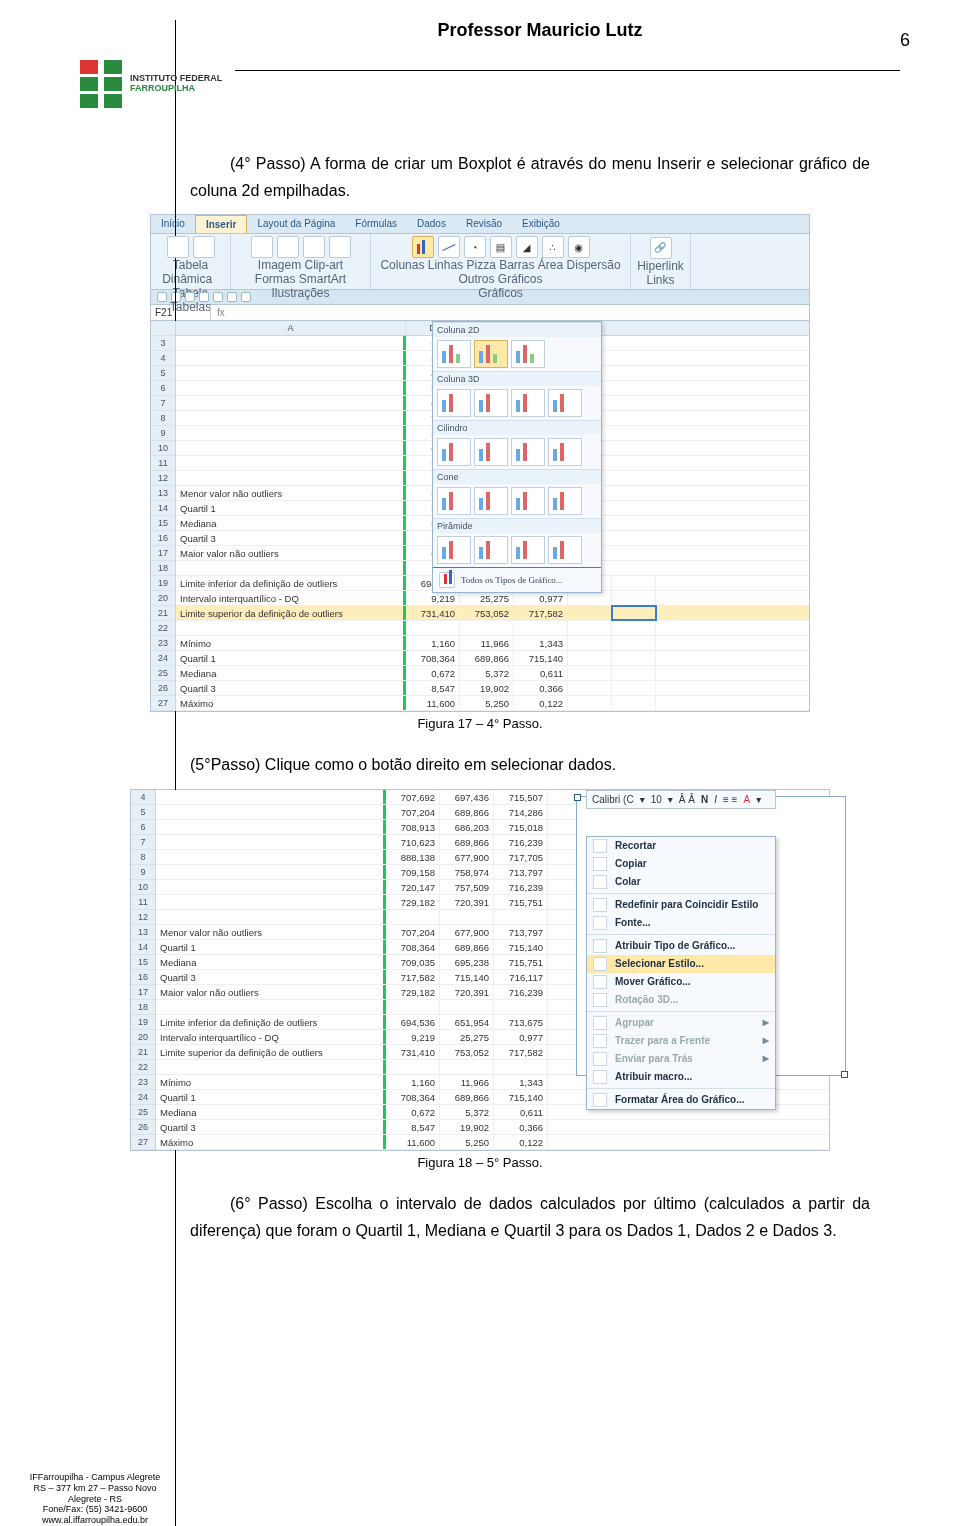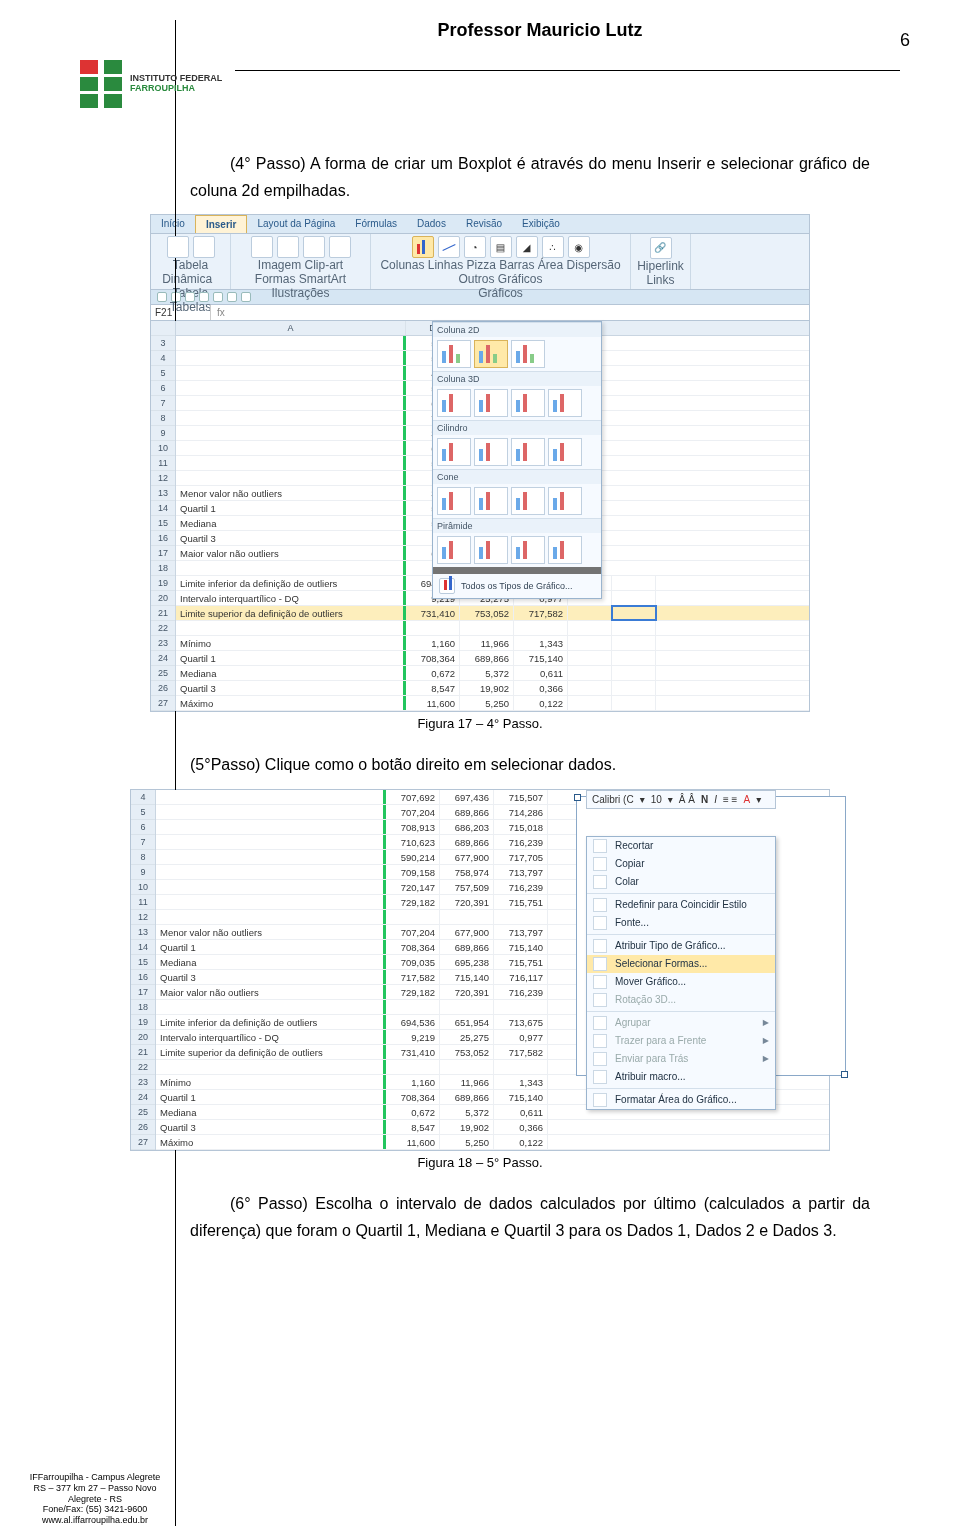--- a/index.html
+++ b/index.html
@@ -62,29 +62,29 @@
   .hl { background:#fdeebc;}
   .sel { outline:2px solid #3a7bd5; outline-offset:-1px;}
   
   .dropdown { position:absolute; left:256px; top:0; width:170px; background:#f6faff; border:1px solid #9ab4ce; z-index:2; box-shadow:2px 2px 4px rgba(0,0,0,.15);}
   .dd-sect { padding:2px 4px; font-size:9px; color:#456; background:#eaf2fa; border-top:1px solid #d3dfeb;}
   .dd-row { display:flex; gap:3px; padding:3px 4px;}
   .dd-ico { width:34px; height:28px; background:#fff; border:1px solid #c0d0e0; position:relative;}
   .dd-ico.active{background:#ffe9a8;border-color:#d9b35a;}
   .dd-ico::before{content:"";position:absolute;left:4px;bottom:4px;width:4px;height:12px;background:#6aa9e9;}
   .dd-ico::after{content:"";position:absolute;left:11px;bottom:4px;width:4px;height:18px;background:#d66;}
-  .dd-foot{display:flex;align-items:center;gap:6px;padding:4px 6px;border-top:7px solid #737373;font-size:9px;color:#345;}
+  .dd-foot{display:flex;align-items:center;gap:6px;padding:4px 6px;border-top:1px solid #737373;font-size:9px;color:#345;font-family:Liberation Serif, serif;}
   .bar3{position:absolute;left:18px;bottom:4px;width:4px;height:9px;background:#8c8;}
   
   .chartbox { position:absolute; left:420px; top:6px; width:270px; height:280px; background:#fff; border:1px solid #8aa8c8;}
   .sel-dots::before,.sel-dots::after{content:"";position:absolute;width:5px;height:5px;background:#fff;border:1px solid #2a5a8a;}
   .sel-dots::before{left:-3px;top:-3px;} .sel-dots::after{right:-3px;bottom:-3px;}
   .minitool { position:absolute; left:430px; top:0; width:190px; background:#f6faff; border:1px solid #b5c5d6; padding:3px 5px; font-size:10px; display:flex; gap:6px; align-items:center; flex-wrap:wrap;}
   .ctx { position:absolute; left:430px; top:46px; width:190px; background:#f6faff; border:1px solid #9ab4ce; box-shadow:2px 2px 4px rgba(0,0,0,.2); z-index:3;}
-  .ctx-item{display:flex;align-items:center;gap:8px;padding:2px 6px;font-size:10px;color:#234;border-bottom:0;}
+  .ctx-item{display:flex;align-items:center;gap:8px;padding:2px 6px;font-size:10px;color:#234;border-bottom:0;font-weight:bold;}
   .ctx-item .ci{width:14px;height:14px;border:1px solid #cbd8e4;background:#fff;flex:none;}
   .ctx-item.dis{color:#9aa;}
   .ctx-item.hl{background:#ffe9a8;}
   .ctx-item .arrow{margin-left:auto;color:#789;font-size:8px;}
   .ctx hr{border:none;border-top:1px solid #d3dfeb;margin:2px 0;}
 </style>
 </head>
 <body>
 
 <div class="page">
@@ -485,21 +485,21 @@
               <div class="cN">715,018</div>
             </div>
             <div class="datarow">
               <div class="cA"></div>
               <div class="cN">710,623</div>
               <div class="cN">689,866</div>
               <div class="cN">716,239</div>
             </div>
             <div class="datarow">
               <div class="cA"></div>
-              <div class="cN">590,214</div>
+              <div class="cN">888,138</div>
               <div class="cN">677,900</div>
               <div class="cN">717,705</div>
             </div>
             <div class="datarow">
               <div class="cA"></div>
               <div class="cN">709,158</div>
               <div class="cN">758,974</div>
               <div class="cN">713,797</div>
             </div>
             <div class="datarow">
@@ -642,21 +642,21 @@
               <span class="ci"></span>
               <span>Fonte...</span>
             </div>
             <hr>
             <div class="ctx-item">
               <span class="ci"></span>
               <span>Atribuir Tipo de Gráfico...</span>
             </div>
             <div class="ctx-item hl">
               <span class="ci"></span>
-              <span>Selecionar Formas...</span>
+              <span>Selecionar Estilo...</span>
             </div>
             <div class="ctx-item">
               <span class="ci"></span>
               <span>Mover Gráfico...</span>
             </div>
             <div class="ctx-item dis">
               <span class="ci"></span>
               <span>Rotação 3D...</span>
             </div>
             <hr>

